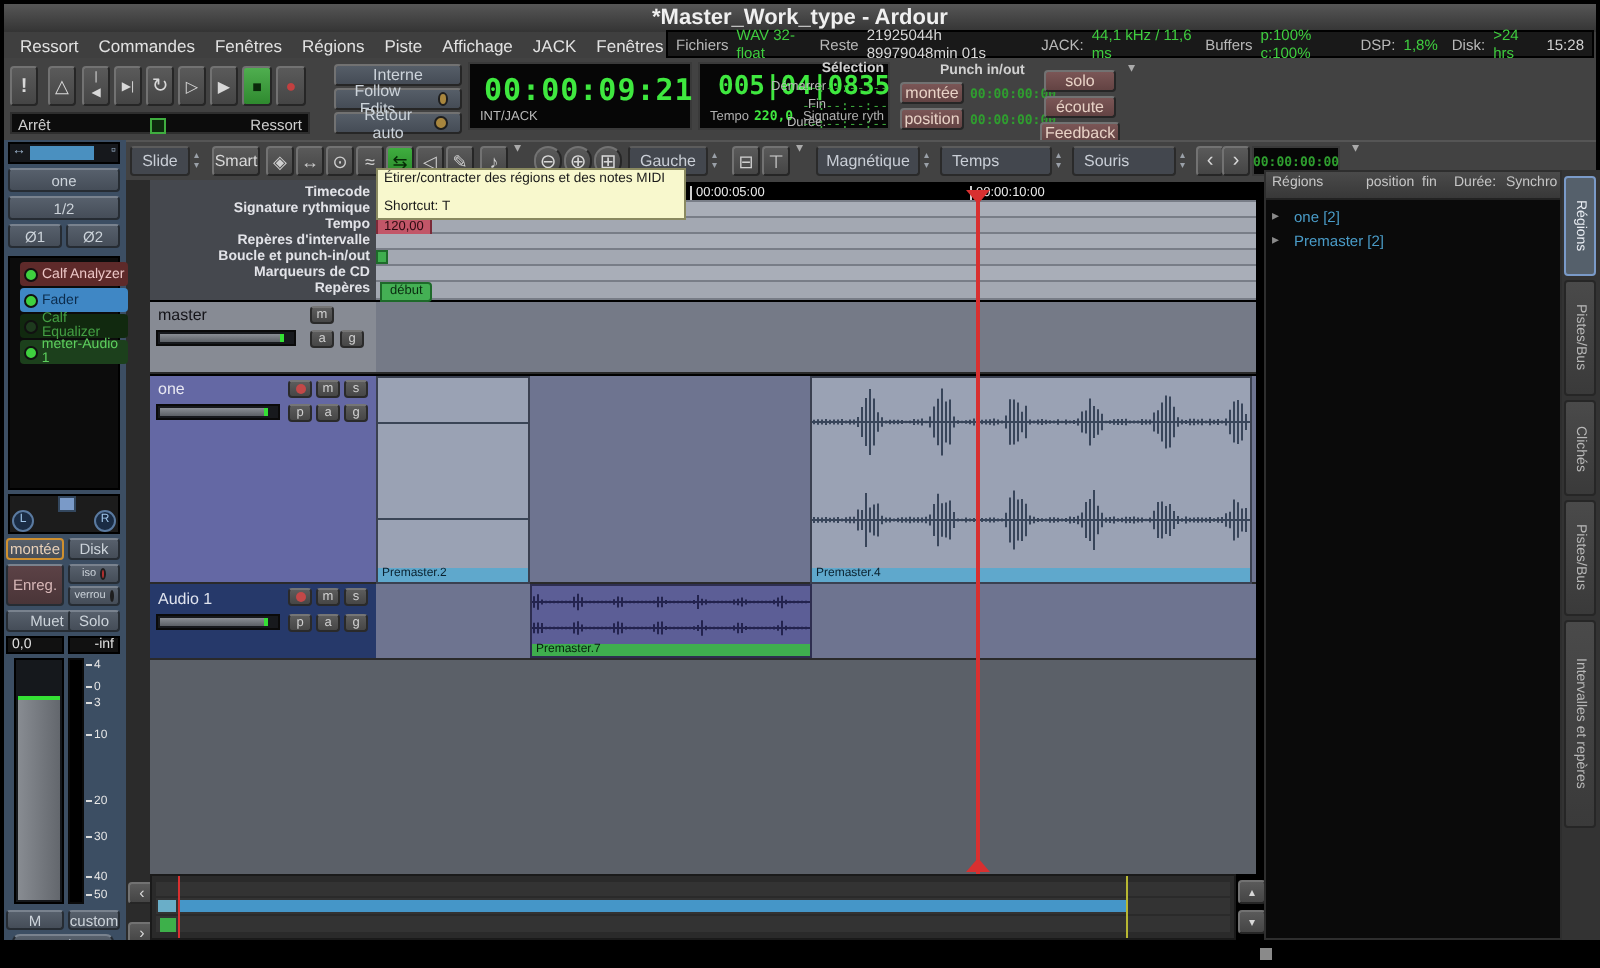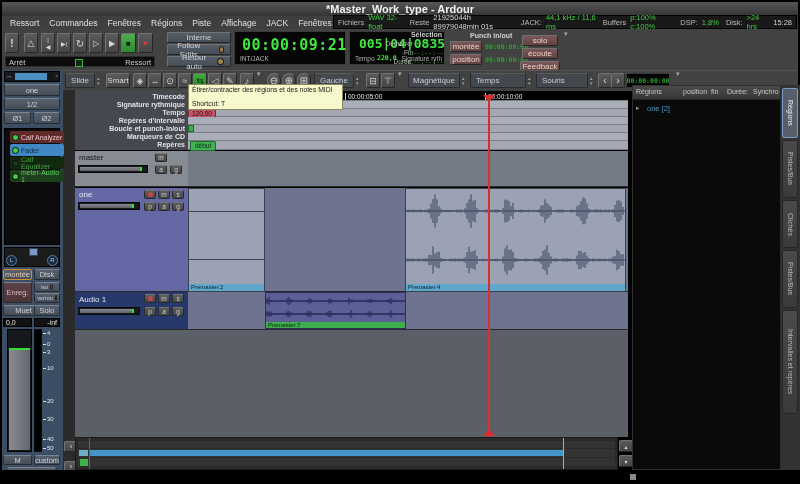--- a/index.html
+++ b/index.html
@@ -529,20 +529,24 @@
       <span class="txt" style="left:3px;top:2px;font-size:7px;color:#c6c6c6;">Régions</span>
       <span class="txt" style="left:50px;top:2px;font-size:7px;color:#c6c6c6;">position</span>
       <span class="txt" style="left:78px;top:2px;font-size:7px;color:#c6c6c6;">fin</span>
       <span class="txt" style="left:94px;top:2px;font-size:7px;color:#c6c6c6;">Durée:</span>
       <span class="txt" style="left:120px;top:2px;font-size:7px;color:#c6c6c6;">Synchro</span>
     </div>
     <div class="abs" style="left:0;top:17px;right:0;height:11px;">
       <span class="txt" style="left:3px;top:1px;font-size:7px;color:#8a8a8a;">▸</span>
       <span class="txt" style="left:14px;top:1px;font-size:7.5px;color:#4a9cc8;">one [2]</span>
     </div>
+    <div class="abs" style="left:0;top:29px;right:0;height:11px;">
+      <span class="txt" style="left:3px;top:1px;font-size:7px;color:#8a8a8a;">▸</span>
+      <span class="txt" style="left:14px;top:1px;font-size:7.5px;color:#4a9cc8;">Premaster [2]</span>
+    </div>
   </div>
 
   <div class="abs" style="left:781px;top:85px;width:19px;height:385px;background:#333;"></div>
   <div class="vtab" style="top:88px;height:50px;background:#55606b;border-color:#7a9ac8;color:#e8ecf2;">
       <span>Régions</span>
     </div>
   <div class="vtab" style="top:140px;height:58px;">
       <span>Pistes/Bus</span>
     </div>
   <div class="vtab" style="top:200px;height:48px;">

